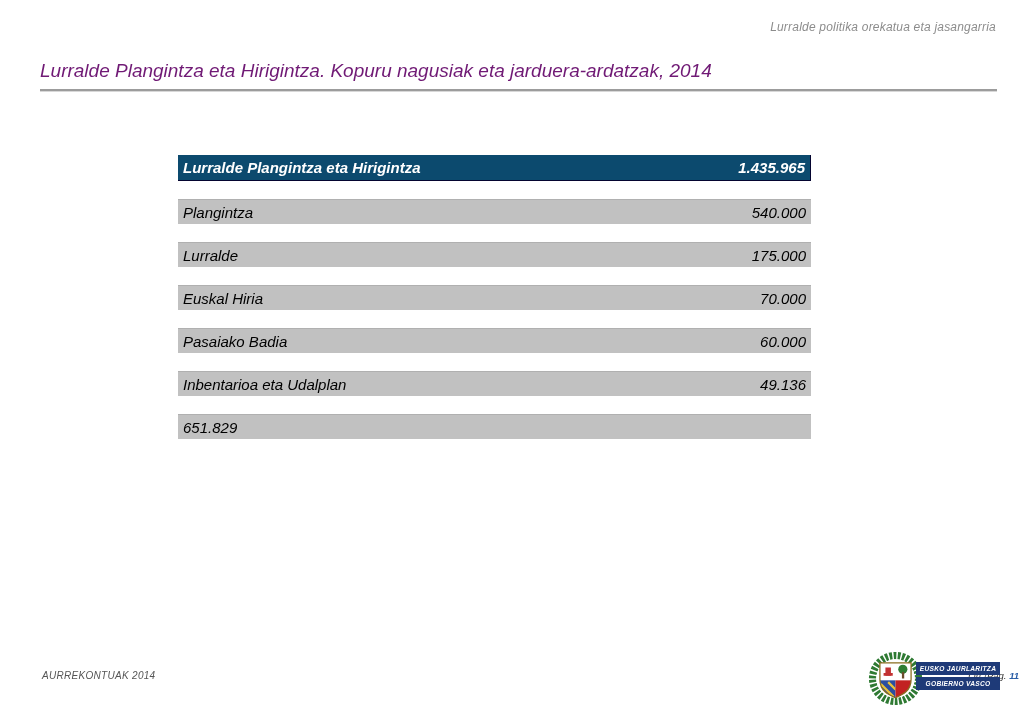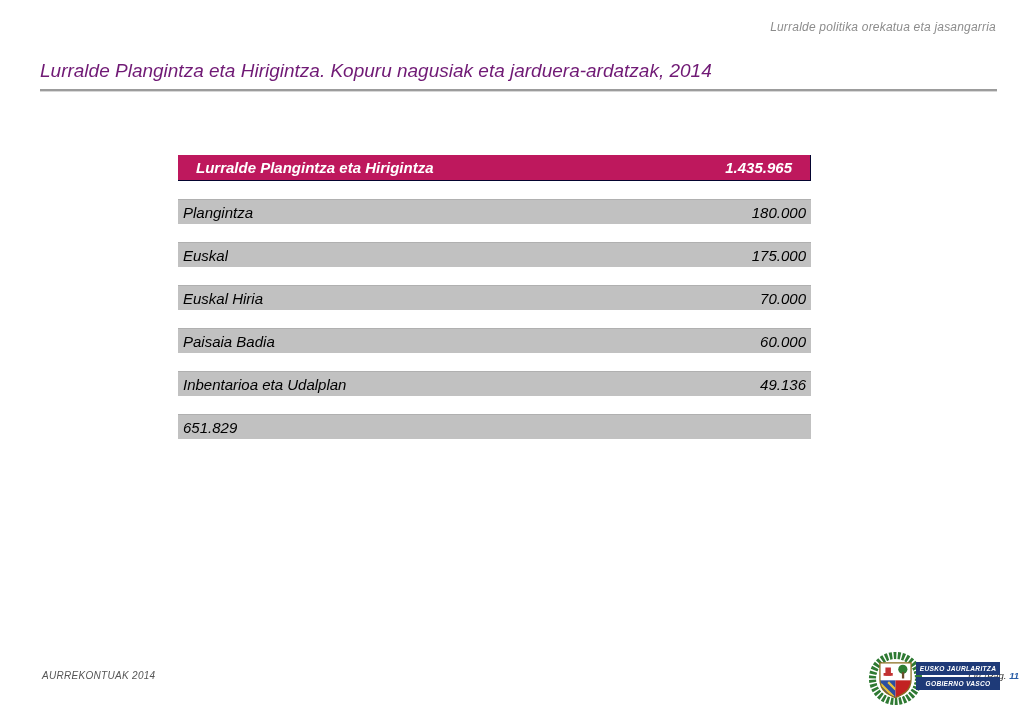--- a/index.html
+++ b/index.html
@@ -25,23 +25,23 @@
   }
   .title-rule{
     position:absolute;top:89px;left:40px;width:957px;height:2px;
     background:#9c9c9c;border-bottom:1px solid #d8d8d8;
   }
   
   .budget-table{
     position:absolute;left:178px;top:155px;width:633px;
   }
   .t-header{
-    height:26px;background:#be185d;color:#ffffff;
+    height:26px;background:#0c4a6e;color:#ffffff;
     display:flex;justify-content:space-between;align-items:center;
-    padding:0 18px;font-size:15px;font-weight:bold;
+    padding:0 5px;font-size:15px;font-weight:bold;
     border-bottom:1px solid #050530;border-right:1px solid #050530;
     box-sizing:border-box;
   }
   .t-row{
     height:25px;background:#c1c1c1;color:#000000;
     display:flex;justify-content:space-between;align-items:center;
     padding:0 5px;font-size:15px;margin-top:18px;
     border-top:1px solid #b0b0b0;
     box-sizing:border-box;
   }
@@ -79,32 +79,32 @@
   <div class="page-title">Lurralde Plangintza eta Hirigintza. Kopuru nagusiak eta jarduera-ardatzak, 2014</div>
   <div class="title-rule"></div>
 
   <div class="budget-table">
     <div class="t-header">
       <span class="t-label">Lurralde Plangintza eta Hirigintza</span>
       <span class="t-value">1.435.965</span>
     </div>
     <div class="t-row">
       <span class="t-label">Plangintza</span>
-      <span class="t-value">180.000</span>
+      <span class="t-value">540.000</span>
     </div>
     <div class="t-row">
-      <span class="t-label">Euskal</span>
+      <span class="t-label">Lurralde</span>
       <span class="t-value">175.000</span>
     </div>
     <div class="t-row">
       <span class="t-label">Euskal Hiria</span>
       <span class="t-value">70.000</span>
     </div>
     <div class="t-row">
-      <span class="t-label">Paisaia Badia</span>
+      <span class="t-label">Pasaiako Badia</span>
       <span class="t-value">60.000</span>
     </div>
     <div class="t-row">
       <span class="t-label">Inbentarioa eta Udalplan</span>
       <span class="t-value">49.136</span>
     </div>
     <div class="t-row">
       <span class="t-value">651.829</span>
     </div>
   </div>

